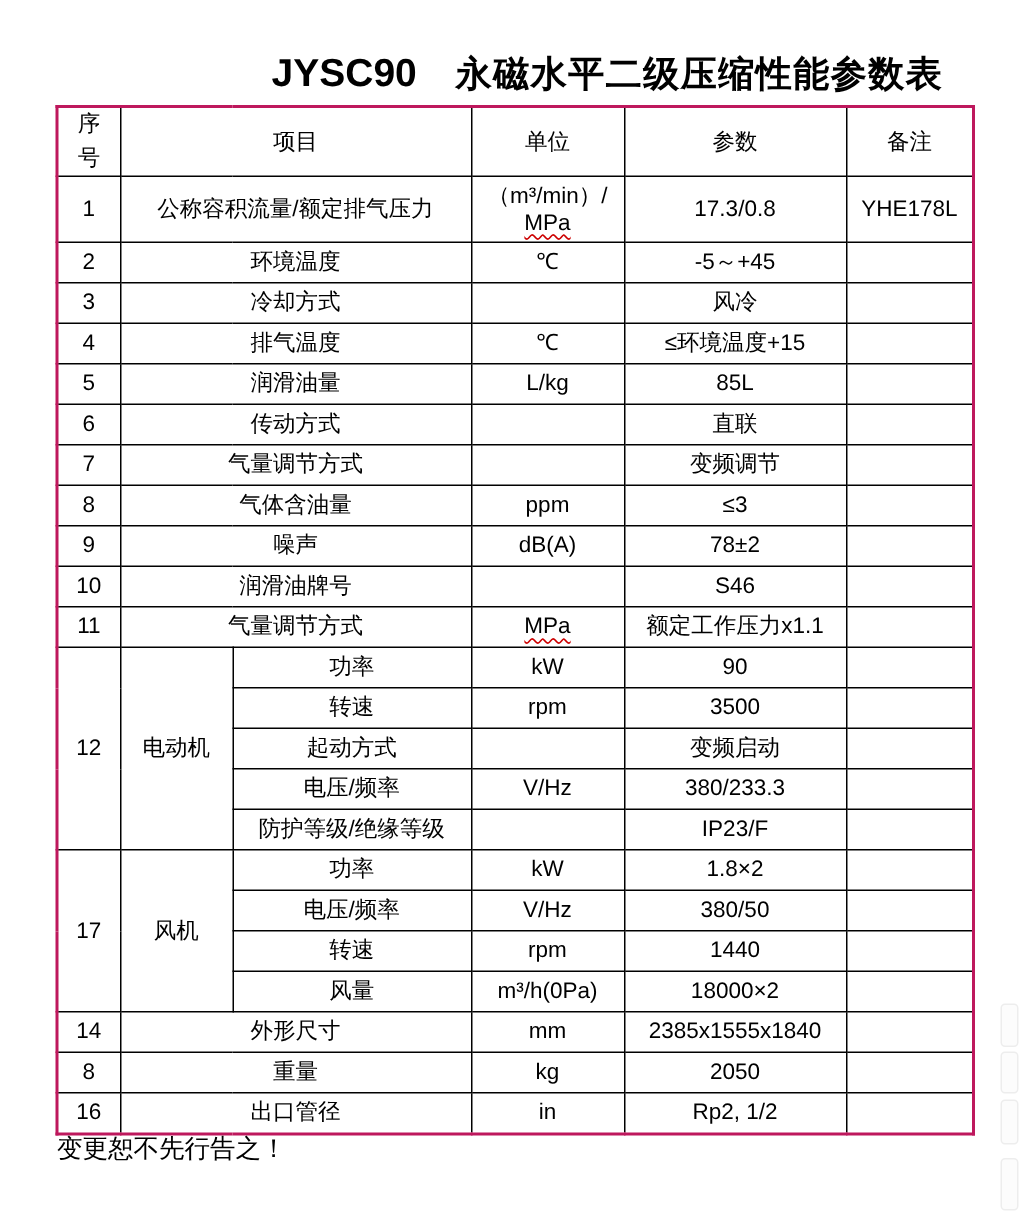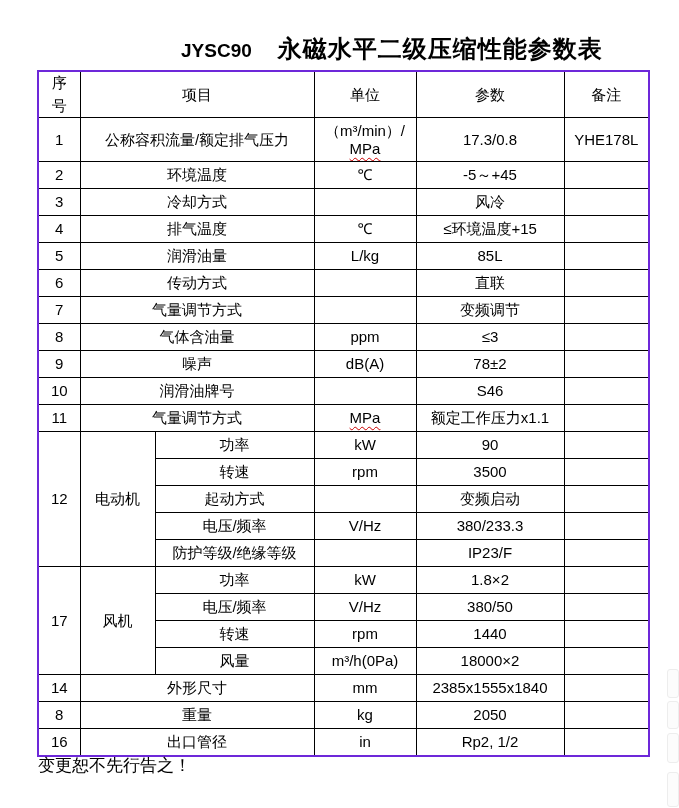--- a/index.html
+++ b/index.html
@@ -3,27 +3,27 @@
 <meta charset="utf-8">
 <style>
   html,body{margin:0;padding:0;}
   body{
     width:679px;height:808px;position:relative;overflow:hidden;
     background:#ffffff;color:#000;
     font-family:"Liberation Sans", sans-serif;
   }
   
   .title{position:absolute;left:181px;top:33px;white-space:nowrap;}
-  .title .model{font-weight:bold;font-size:19px;font-family:"Liberation Sans",sans-serif;}
+  .title .model{font-weight:bold;font-size:26px;font-family:"Liberation Sans",sans-serif;}
   .title .cn{font-weight:bold;font-size:24px;font-family:Liberation Mono, monospace;margin-left:26px;letter-spacing:1px;}
   
   table.spec{
     position:absolute;left:37px;top:70px;
     border-collapse:collapse;table-layout:fixed;
-    border:2px solid #6d28d9;
+    border:2px solid #be185d;
   }
   table.spec td{
     border:1px solid #000;
     text-align:center;vertical-align:middle;
     font-size:15px;line-height:1.2;
     padding:0 2px;overflow:hidden;
   }
   tr.rh{height:42px;}
   tr.r1{height:44px;}
   tr.std{height:27px;}

